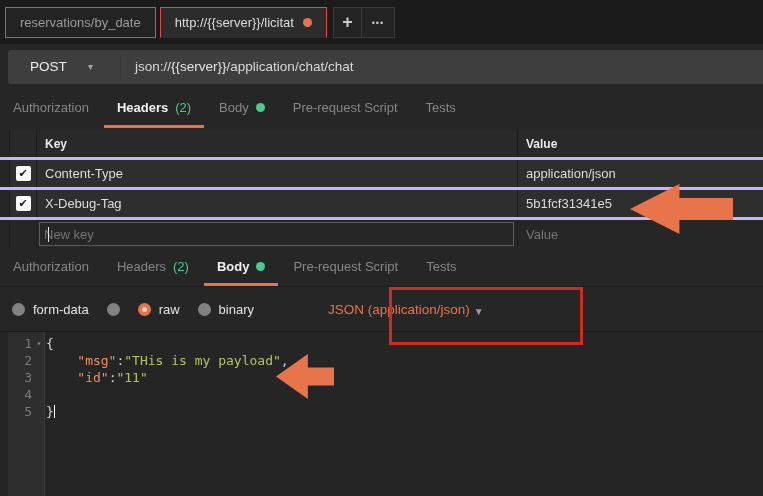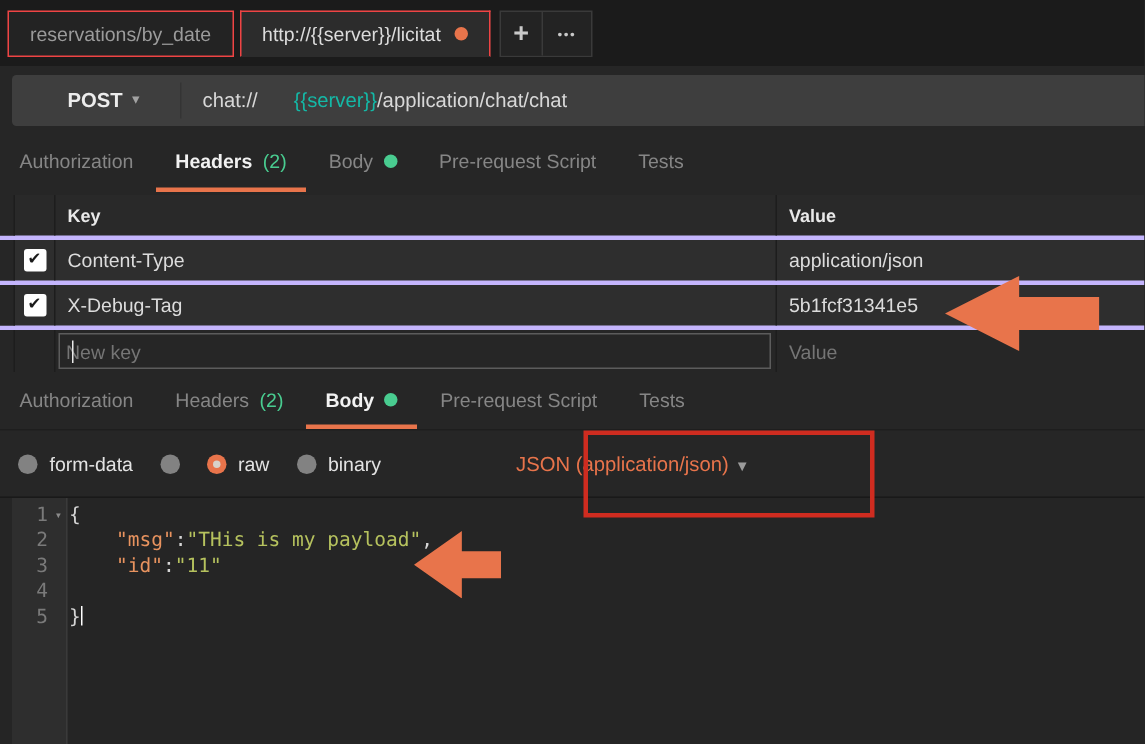--- a/index.html
+++ b/index.html
@@ -24,25 +24,25 @@
   .wtab.active { background:#2c2c2c; color:#dcdcdc; border-bottom-color:#2c2c2c; }
   .wdot { width:9px; height:9px; border-radius:50%; background:#e8744b; display:inline-block; }
   .wtab-actions { display:flex; margin-left:6px; border:1px solid #3a3a3a; height:31px; }
   .wbtn { width:27px; display:flex; align-items:center; justify-content:center; color:#c9c9c9; background:#232323; }
   .wbtn + .wbtn { border-left:1px solid #3a3a3a; width:33px; font-size:9px; letter-spacing:1px; }
   .wbtn.plus { font-size:18px; font-weight:bold; }
 
   
   .reqrow { position:absolute; top:44px; left:0; width:763px; height:46px; background:#262626; }
   .reqbar { position:absolute; top:6px; left:8px; right:-4px; height:34px; background:#3e3e3e; border-radius:3px; }
-  .method { position:absolute; left:37px; top:0; height:34px; line-height:34px; font-weight:bold; color:#ececec; font-size:13.5px; }
+  .method { position:absolute; left:22px; top:0; height:34px; line-height:34px; font-weight:normal; color:#ececec; font-size:13.5px; }
   .method-chev { position:absolute; left:80px; top:0; height:34px; line-height:34px; color:#a2a2a2; font-size:10px; }
   .method-sep { position:absolute; left:112px; top:5px; bottom:5px; width:1px; background:#343434; }
   .urltext { position:absolute; left:127px; top:0; height:34px; line-height:34px; font-size:13.5px; color:#d8d8d8; white-space:pre; }
-  .urlvar { color:#14b8a6;margin-left:24px; }
+  .urlvar { color:#e5e5e5; }
 
   
   .ptabs { position:absolute; left:0; width:763px; display:flex; padding-left:0; }
   .ptabs.row1 { top:90px; height:38px; }
   .ptabs.row2 { top:250px; height:37px; border-bottom:1px solid #1e1e1e; }
   .ptab {
     padding:0 13px; margin-right:2px; display:flex; align-items:center; gap:7px;
     color:#868686; border-bottom:3px solid transparent; white-space:nowrap;
   }
   .ptab.active { border-bottom-color:#e8744b; }
@@ -69,21 +69,21 @@
   .newkey-input::placeholder { color:#757575; }
   .placeholder-text { color:#757575; }
   .input-caret { position:absolute; left:48px; top:227px; width:1px; height:15px; background:#e8e8e8; }
 
   
   .modes { position:absolute; top:288px; left:0; width:763px; height:43px; display:flex; align-items:center; padding-left:12px; color:#e3e3e3; }
   .mode { display:flex; align-items:center; gap:8px; margin-right:18px; white-space:nowrap; }
   .radio { width:13px; height:13px; border-radius:50%; background:#828282; position:relative; }
   .radio.sel { background:#e8744b; }
   .radio.sel::after { content:""; position:absolute; left:4px; top:4px; width:5px; height:5px; border-radius:50%; background:#d8d2ca; }
-  .ctype { display:flex; align-items:flex-end; gap:4px; margin-left:72px; color:#e8744b; font-size:13.5px; }
+  .ctype { display:flex; align-items:flex-end; gap:4px; margin-left:56px; color:#e8744b; font-size:13.5px; }
   .ctype-chev { color:#9a9a9a; font-size:10px; }
 
   
   .editor { position:absolute; top:331px; left:0; width:763px; height:165px; background:#252525; border-top:1px solid #191919; font-family:"DejaVu Sans Mono", monospace; font-size:13px; }
   .gutter-bg { position:absolute; top:0; bottom:0; left:8px; width:37px; background:#2e2e2e; border-right:1px solid #3a3a3a; }
   .lines { position:absolute; top:3px; left:0; right:0; }
   .cl { display:flex; height:17px; line-height:17px; }
   .ln { width:32px; text-align:right; color:#7a7a7a; padding-right:0; }
   .fold { width:14px; text-align:center; color:#8b8b8b; font-size:8px; line-height:17px; }
   .code { white-space:pre; color:#d6d6d6; }
@@ -118,21 +118,21 @@
       <div class="wbtn">•••</div>
     </div>
   </div>
 </div>
 
 <div class="reqrow">
   <div class="reqbar">
     <span class="method">POST</span>
     <span class="method-chev">▾</span>
     <span class="method-sep"></span>
-    <span class="urltext"><span>chat://</span><span class="urlvar">{{server}}</span><span>/application/chat/chat</span></span>
+    <span class="urltext"><span>json://</span><span class="urlvar">{{server}}</span><span>/application/chat/chat</span></span>
   </div>
 </div>
 
 <div class="ptabs row1" id="ptabs-headers">
     <div class="ptab">
       <span class="ptab-label">Authorization</span>
     </div>
     <div class="ptab active">
       <span class="ptab-label">Headers</span>
       <span class="ptab-count">(2)</span>

